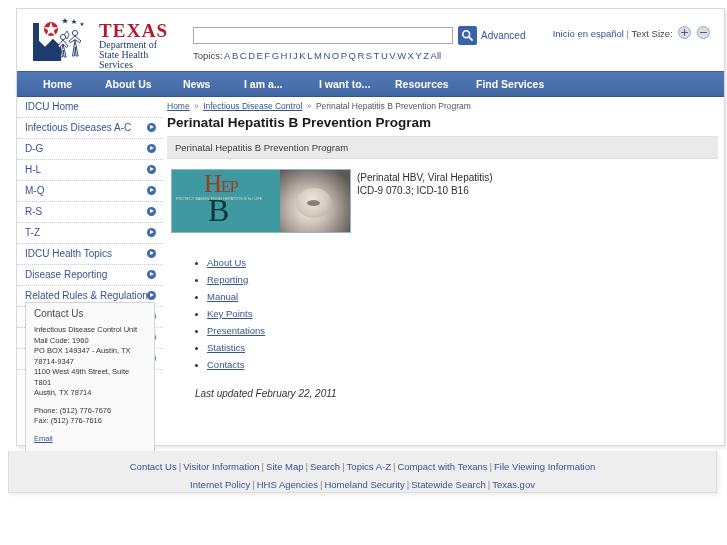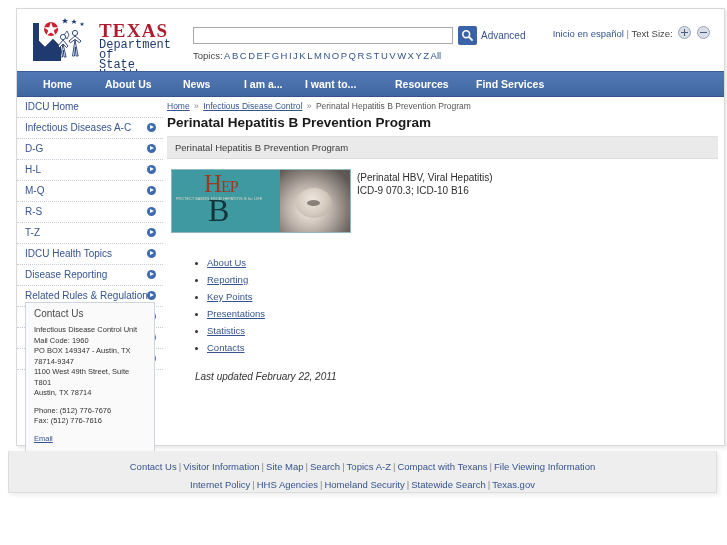--- a/index.html
+++ b/index.html
@@ -23,22 +23,22 @@
   
   .header { position: relative; height: 62px; }
   .logo { position: absolute; left: 14px; top: 8px; width: 150px; height: 50px; }
   .logo-text { position: absolute; left: 68px; top: 4px; }
   .logo-texas {
     color: #b01c2e; font-size: 19px; font-weight: bold;
     letter-spacing: 1.2px; line-height: 19px;
     font-family: "Liberation Serif", serif;
   }
   .logo-sub {
-    color: #1f3a6e; font-size: 12px; line-height: 10px;
-    font-family: Liberation Mono, monospace;
+    color: #1f3a6e; font-size: 10px; line-height: 10px;
+    font-family: Liberation Serif, serif;
   }
 
   .searchbox {
     position: absolute; left: 176px; top: 18px;
     width: 260px; height: 17px;
     border: 1px solid #a9a9a9; background: #fff;
     box-sizing: border-box; font-size: 11px; padding: 0 3px;
     color: #333;
   }
   .search-btn {
@@ -285,21 +285,21 @@
       <span class="tsize-btn plus"></span>
       <span class="tsize-btn"></span>
     </div>
   </div>
 
   <div class="navbar">
     <a class="nav-item" href="#" style="left:26px">Home</a>
     <a class="nav-item" href="#" style="left:88px">About Us</a>
     <a class="nav-item" href="#" style="left:166px">News</a>
     <a class="nav-item" href="#" style="left:227px">I am a...</a>
-    <a class="nav-item" href="#" style="left:288px">I want to...</a>
+    <a class="nav-item" href="#" style="left:302px">I want to...</a>
     <a class="nav-item" href="#" style="left:378px">Resources</a>
     <a class="nav-item" href="#" style="left:459px">Find Services</a>
   </div>
 
   <div class="body-wrap">
 
     <div class="sidebar">
       <div class="side-item">
         <span>IDCU Home</span>
       </div>
@@ -395,20 +395,21 @@
         </div>
         <div class="media-text">
           <div>(Perinatal HBV, Viral Hepatitis)</div>
           <div>ICD-9 070.3; ICD-10 B16</div>
         </div>
       </div>
 
       <ul class="link-list">
         <li><a href="#">About Us</a></li>
         <li><a href="#">Reporting</a></li>
+        <li><a href="#">Manual</a></li>
         <li><a href="#">Key Points</a></li>
         <li><a href="#">Presentations</a></li>
         <li><a href="#">Statistics</a></li>
         <li><a href="#">Contacts</a></li>
       </ul>
 
       <div class="last-updated">Last updated February 22, 2011</div>
     </div>
   </div>
 </div>

